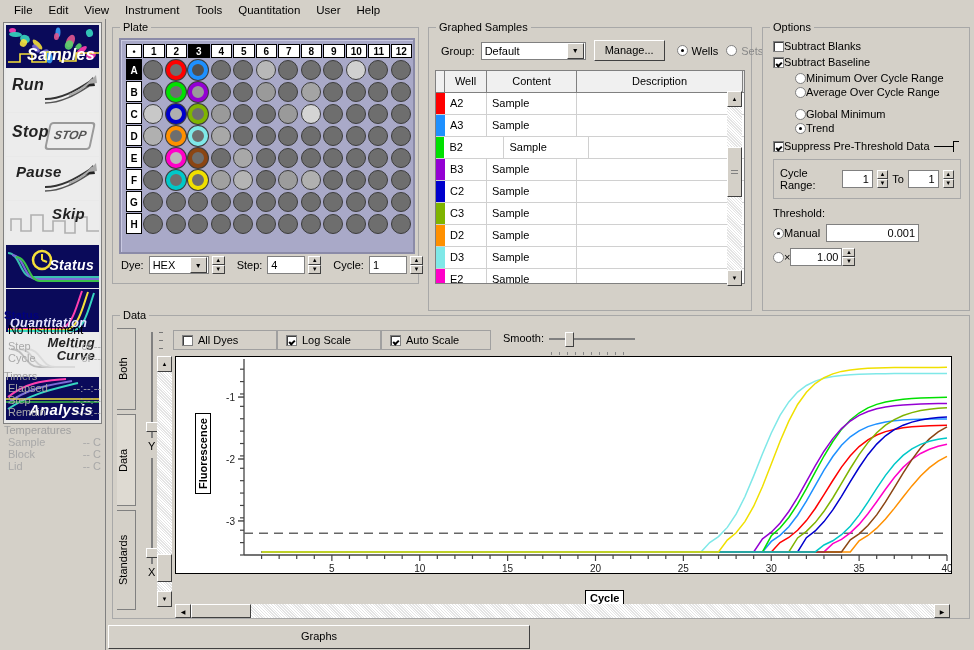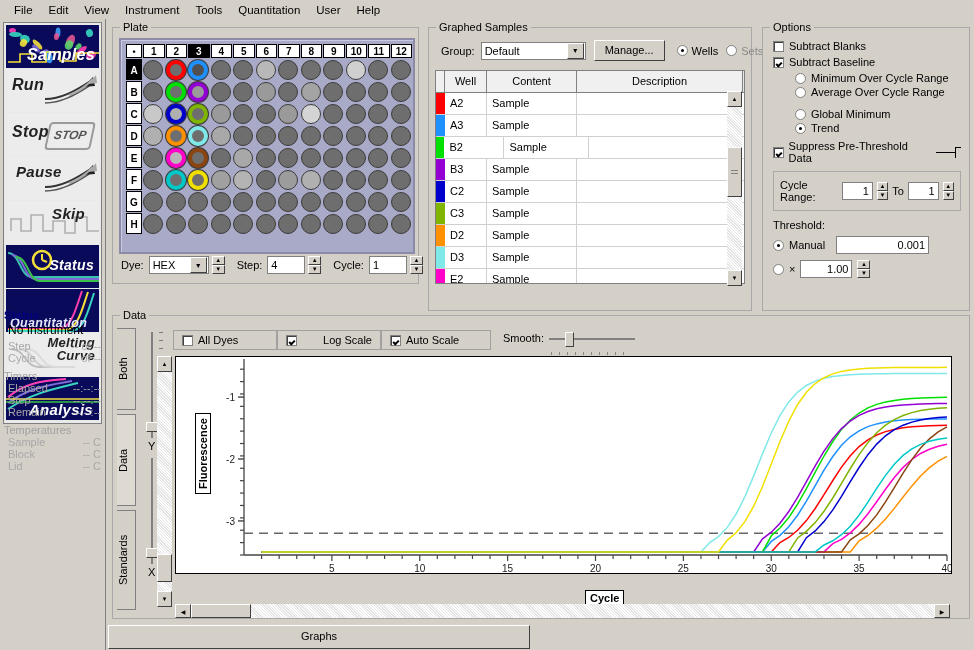--- a/index.html
+++ b/index.html
@@ -91,21 +91,21 @@
   
   #options{left:762px;top:8px;width:206px;height:282px;}
   .chk{width:11px;height:11px;border:1px solid #808080;background:#fff;box-sizing:border-box;
        display:inline-block;vertical-align:middle;position:relative;
        box-shadow:inset 1px 1px 0 #404040;}
   .chk.on:after{content:"";position:absolute;left:2px;top:4px;width:4px;height:2px;
        border-left:2px solid #000;border-bottom:2px solid #000;transform:rotate(-45deg);}
   .rad{width:11px;height:11px;border:1px solid #808080;background:#fff;border-radius:50%;
        display:inline-block;vertical-align:middle;position:relative;box-sizing:border-box;}
   .rad.on:after{content:"";position:absolute;left:3px;top:3px;width:3px;height:3px;border-radius:50%;background:#000;}
-  .optrow{display:flex;align-items:center;gap:5px;margin-bottom:4px;font-size:11px;}
+  .optrow{display:flex;align-items:center;gap:0;margin-bottom:4px;font-size:11px;}
 
   
   #data{left:112px;top:296px;width:856px;height:302px;}
   .vtab{width:18px;background:#d4d0c8;border:1px solid #808080;border-right:none;
         writing-mode:vertical-rl;transform:rotate(180deg);
         text-align:center;font-size:11px;padding:6px 0;cursor:pointer;}
   .toolrow{position:absolute;left:60px;top:14px;display:flex;align-items:center;gap:0;font-size:11px;}
   .tcell{border:1px solid #a0a0a0;padding:3px 8px;display:flex;align-items:center;gap:5px;background:#d4d0c8;}
   #plotbox{position:absolute;left:62px;top:40px;width:775px;height:216px;background:#fff;border:1px solid #000;}
 
@@ -848,21 +848,21 @@
           <div style="width: 4px; height: 1px; background: rgb(119, 119, 119); margin-bottom: 7px;"></div>
         </div>
       <div style="position:absolute;left:5px;top:236px;font-size:11px;">X</div>
     </div>
 
     <div class="toolrow">
       <div class="tcell" style="width:86px;">
         <span class="chk"></span>
         <span>All Dyes</span>
       </div>
-      <div class="tcell" style="width:86px;justify-content:space-between;">
+      <div class="tcell" style="width:86px;">
         <span class="chk on"></span>
         <span>Log Scale</span>
       </div>
       <div class="tcell" style="width:92px;">
         <span class="chk on"></span>
         <span>Auto Scale</span>
       </div>
       <div style="display:flex;align-items:flex-start;margin-left:12px;gap:5px;">
         <span style="line-height:14px;">Smooth:</span>
         <span style="position:relative;display:inline-block;width:86px;height:18px;">

